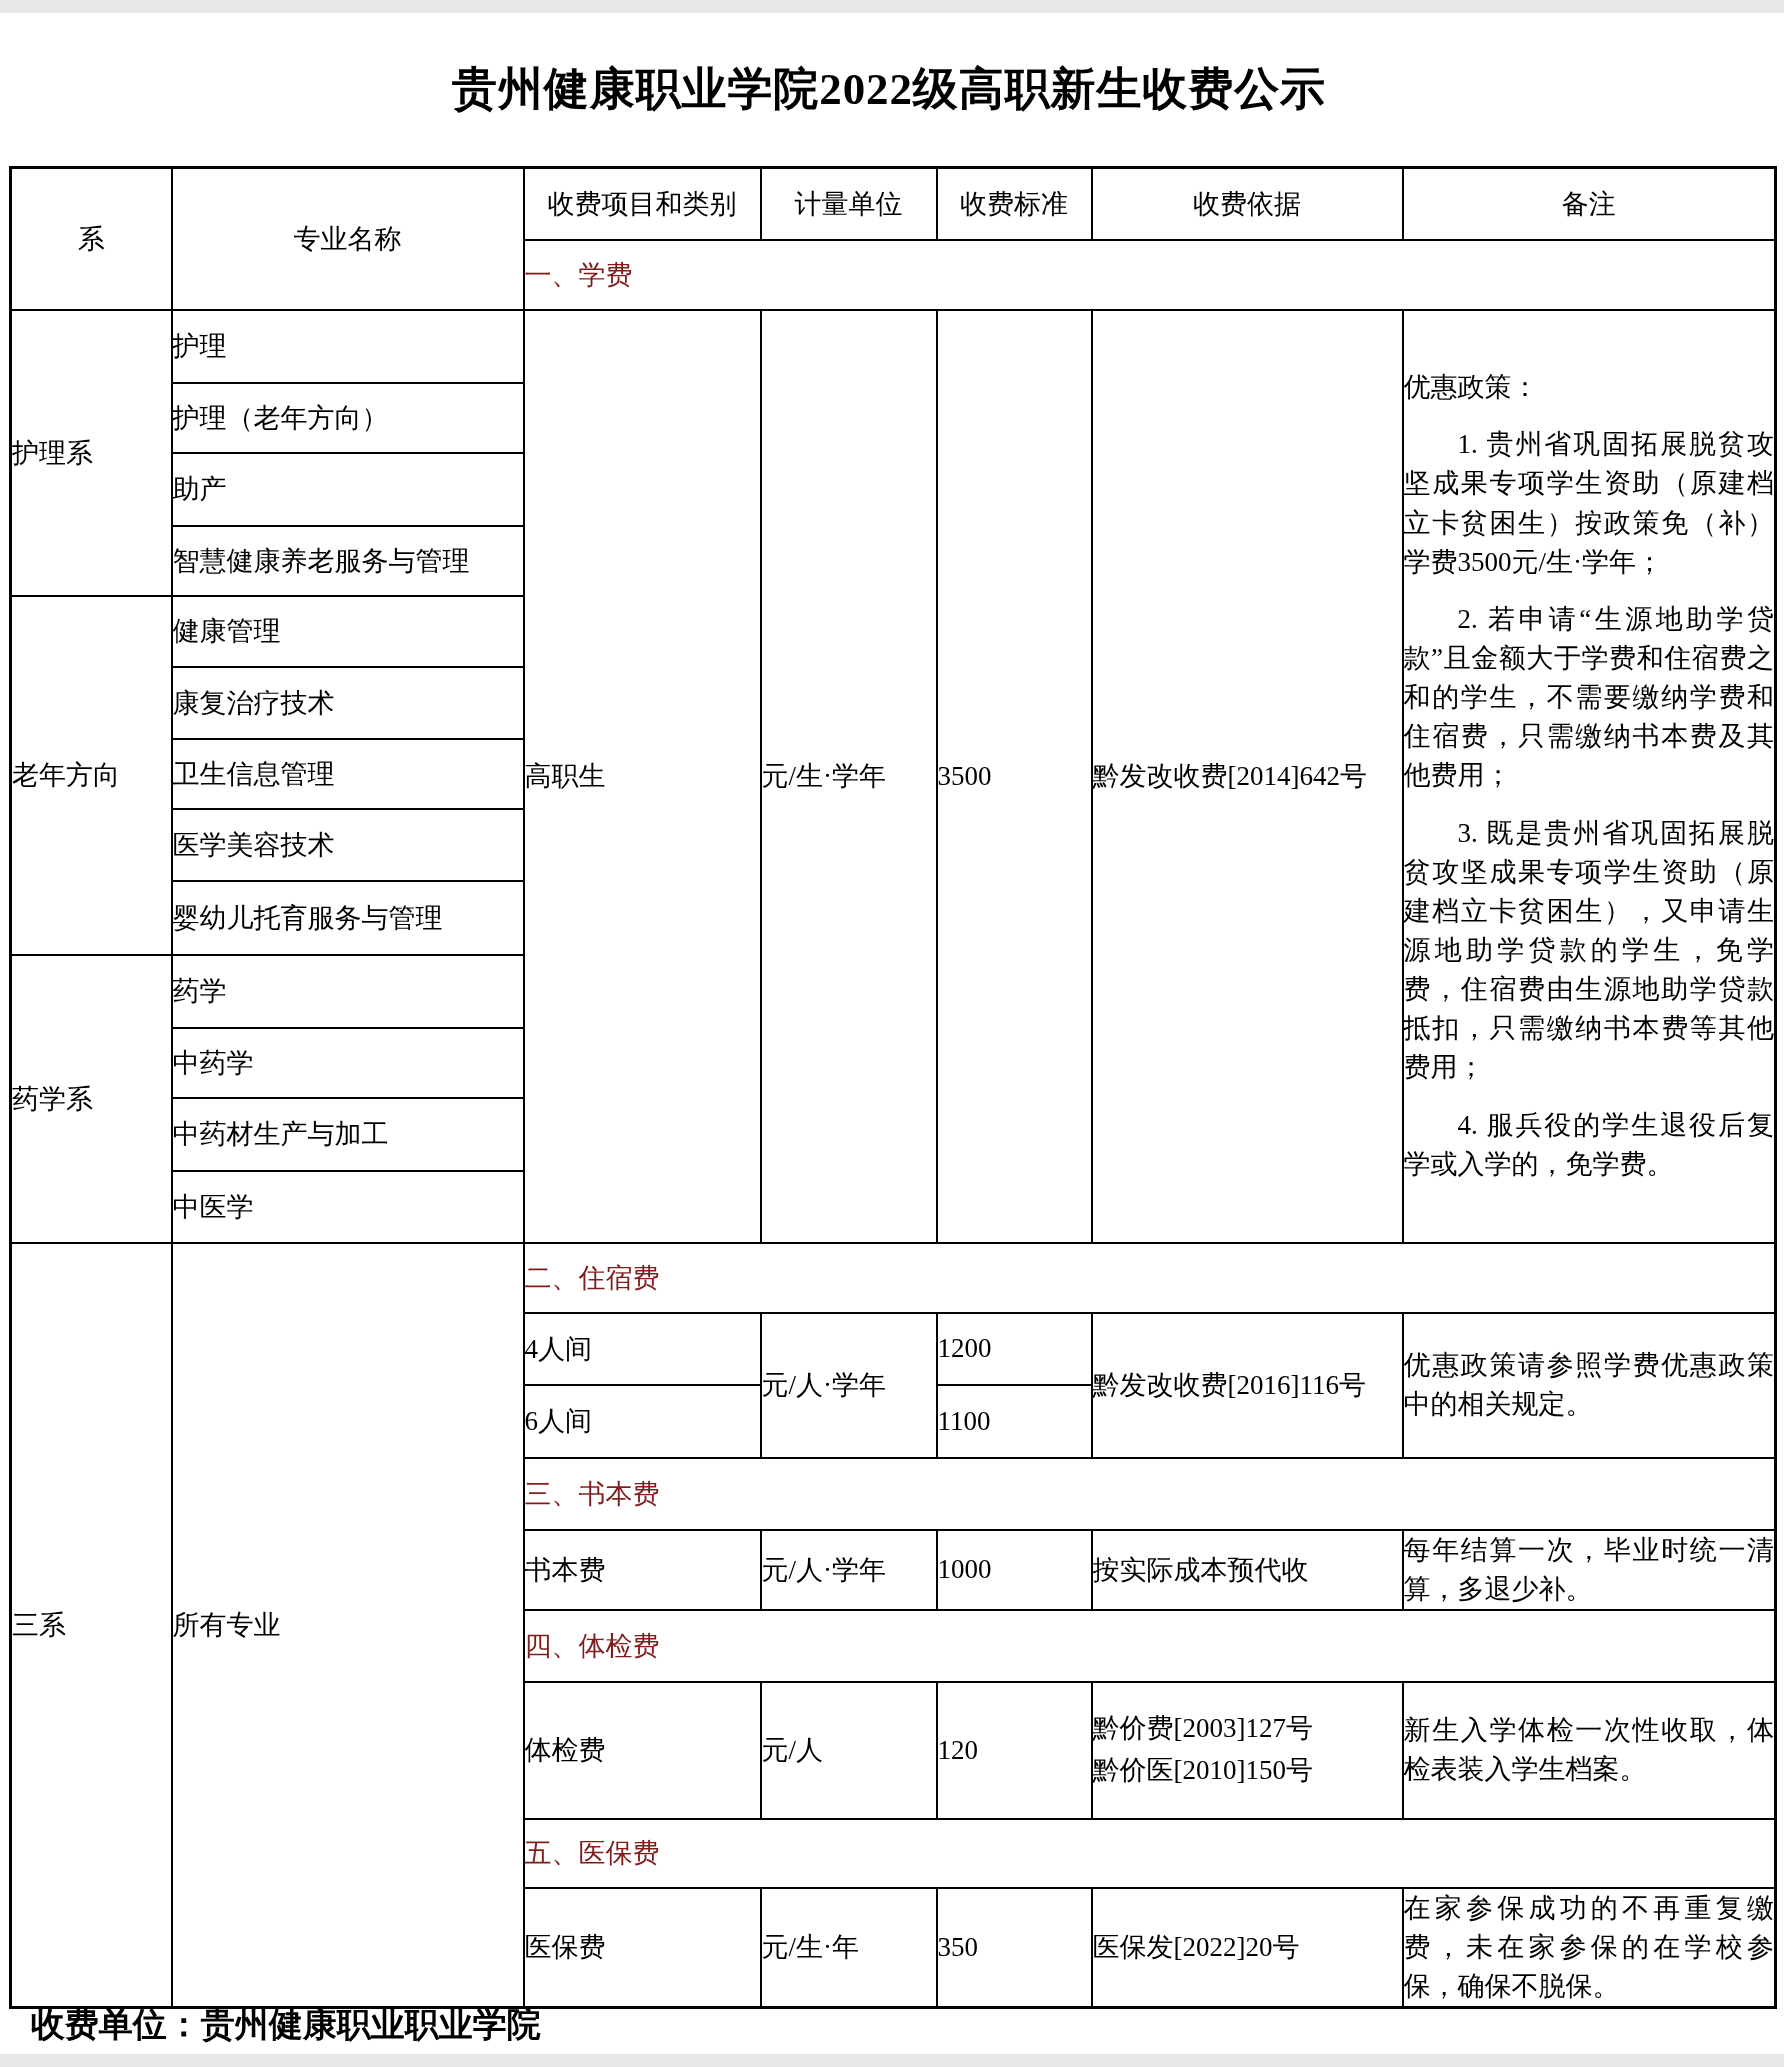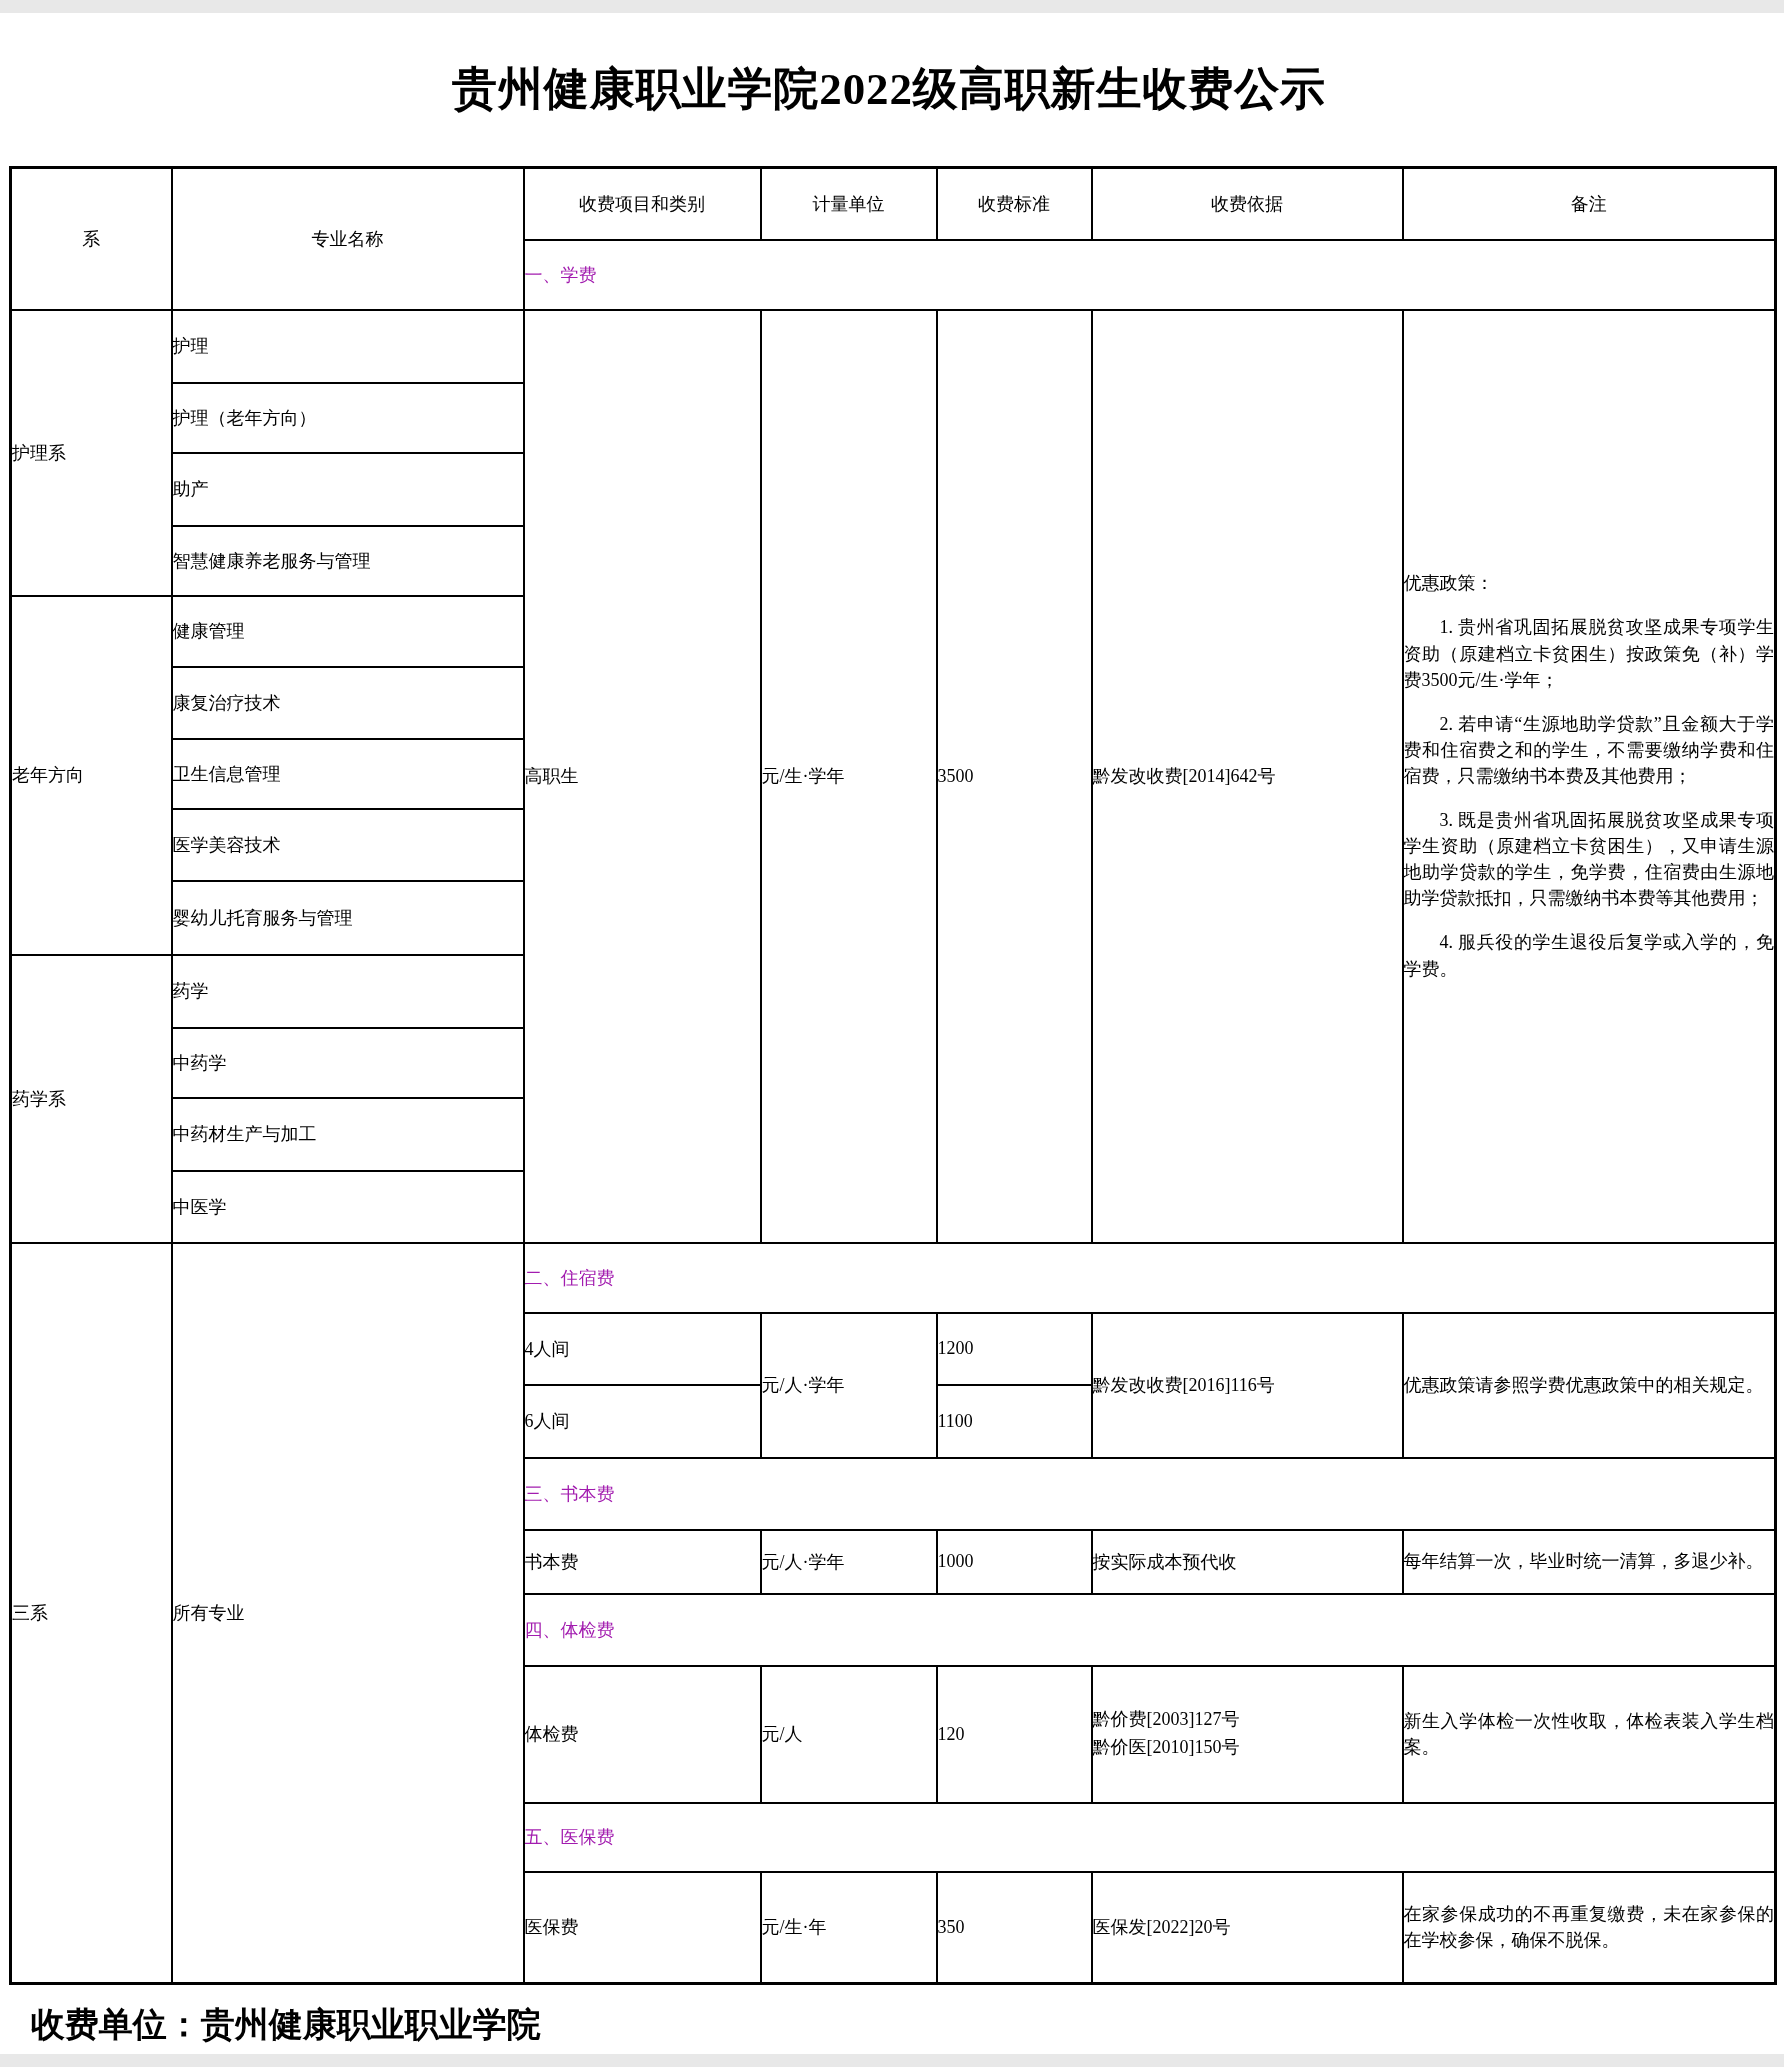--- a/index.html
+++ b/index.html
@@ -15,26 +15,26 @@
     display:flex;align-items:center;justify-content:center;
     font-size:45px;font-weight:bold;letter-spacing:0.9px;
   }
   table.fee{
     position:absolute;top:166px;left:9px;width:1766px;
     border-collapse:collapse;table-layout:fixed;
     border:3.6px solid #000;
   }
   table.fee th,table.fee td{
     border:2.7px solid #000;
-    font-size:18px;font-weight:normal;
+    font-size:27px;font-weight:normal;
     vertical-align:middle;
     padding:0;overflow:hidden;
   }
   td.section-label{
-    color:#a21caf;font-weight:bold;font-size:30px;
+    color:#7f1d1d;font-weight:bold;font-size:30px;
     text-align:left;padding-left:7.2px;
   }
   td.remark{
     text-align:justify;text-justify:inter-character;
     padding:5.4px 12.5px;line-height:1.45;
   }
   td.remark p{margin:18px 0;}
   td.remark p.indent{text-indent:2em;}
   td.basis div{line-height:1.55;white-space:nowrap;}
   .nowrap{white-space:nowrap;}

